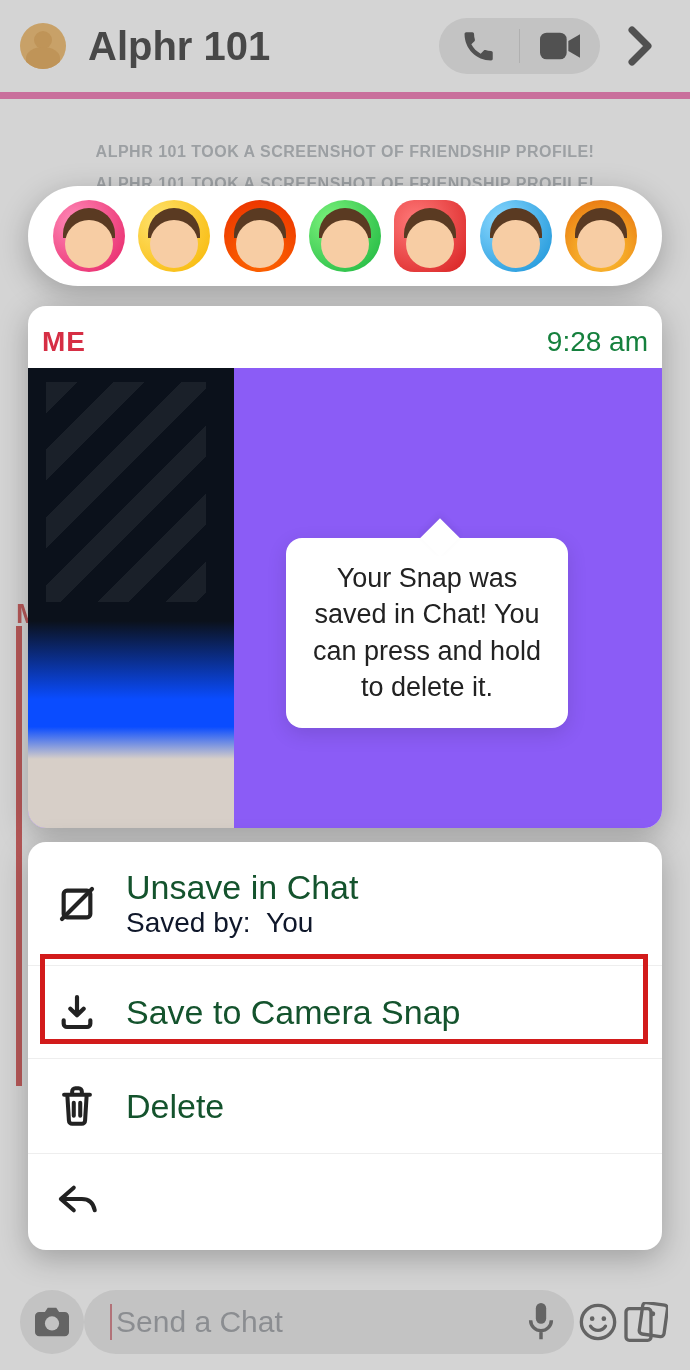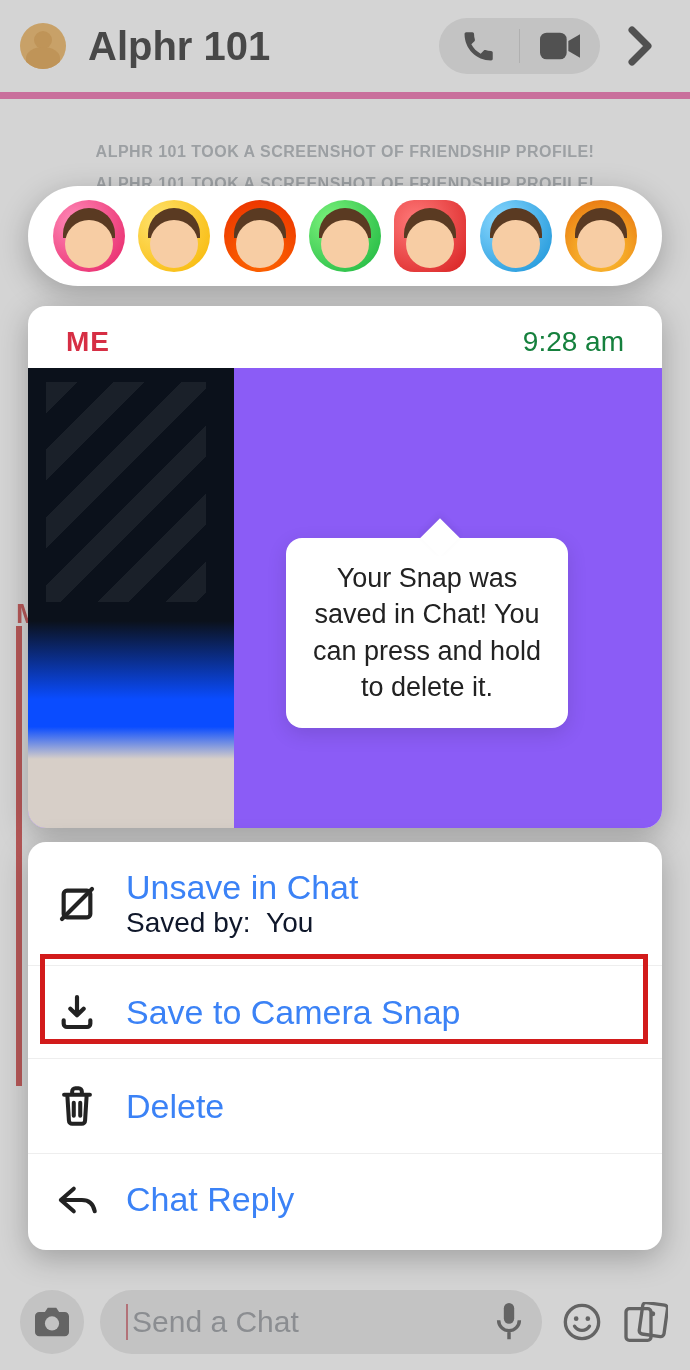--- a/index.html
+++ b/index.html
@@ -19,21 +19,21 @@
   .pill { display:flex; align-items:center; background:#e0e0e0; border-radius: 40px; height:56px;}
   .pill > div { width:80px; display:flex; align-items:center; justify-content:center; color:#111;}
   .pill .sep { border-left:1px solid rgba(0,0,0,0.15); height:60%; width:1px; }
   .chev { width:60px; display:flex; align-items:center; justify-content:center; margin-left:10px;}
 
   
   .sysblock { padding: 30px 40px 0; }
   .sysline { color:#9aa0a6; font-size:16px; font-weight:800; letter-spacing:0.5px; text-align:center; margin:14px 0;}
 
   
-  .inputbar { position:absolute; left:0; right:0; bottom:0; height:96px; display:flex; align-items:center; padding:0 20px; gap:16px;}
+  .inputbar { position:absolute; left:0; right:0; bottom:0; height:96px; display:flex; align-items:center; padding:0 20px; gap:0;}
   .cambtn { width:64px; height:64px; border-radius:50%; background:#e0e0e0; display:flex; align-items:center; justify-content:center;}
   .textpill { flex:1; height:64px; border-radius:40px; background:#e0e0e0; display:flex; align-items:center; padding:0 26px; color:#7a7f85; font-size:30px; position:relative;}
   .textpill .cursor { width:2px; height:36px; background:#c24d58; margin-right:4px;}
   .mic { position:absolute; right:20px; }
   .iconbtn { width:48px; display:flex; align-items:center; justify-content:center; color:#303030;}
 
   
   .redrail { position:absolute; left:16px; top:626px; width:6px; height:460px; background:#c81e1e;}
   .mlabel { position:absolute; left:16px; top:598px; color:#c81e1e; font-weight:800; font-size:28px;}
 
@@ -46,35 +46,35 @@
   .heart svg{ transform:translateY(3px);}
   .tears { background: radial-gradient(circle at 30% 30%, #ffe36e, #f7b500);}
   .fire { background: radial-gradient(circle at 50% 80%, #ff6a00, #e92d00);}
   .thumbsup { background: radial-gradient(circle at 30% 30%, #7cf27c, #19b43d);}
   .thumbsdn { background: radial-gradient(circle at 30% 30%, #ff7a7a, #d82020); border-radius:20px;}
   .cry { background: radial-gradient(circle at 30% 30%, #8ad8ff, #1490d6);}
   .boom { background: radial-gradient(circle at 50% 70%, #ffcf3a, #e56a0a);}
 
   
   .card { position:absolute; left:28px; right:28px; top:306px; bottom:542px; background:#fff; border-radius:18px; box-shadow:0 8px 30px rgba(0,0,0,0.25); overflow:hidden;}
-  .cardhead { display:flex; justify-content:space-between; padding:20px 38px 10px;}
+  .cardhead { display:flex; justify-content:space-between; padding:20px 14px 10px;}
   .sender { color:#d62e44; font-weight:800; font-size:28px; letter-spacing:1px;}
   .time { color:#15803d; font-size:28px;}
   .cardbody { position:relative; height:calc(100% - 62px); background:#8b5cf6;}
   .thumb { position:absolute; left:0; top:0; width:206px; height:100%; background:linear-gradient(180deg,#0b111b 0%, #0b111b 55%, #0a4cff 72%, #0a4cff 78%, #d7cfc8 85%);}
   .thumb::before{content:"";position:absolute;left:18px;top:14px;width:160px;height:220px;background:repeating-linear-gradient(135deg,#1a2029 0 22px,#0b111b 22px 48px);}
   .tooltip { position:absolute; left:258px; right:94px; top:170px; background:#fff; border-radius:16px; padding:22px 24px; font-size:27px; color:#222; text-align:center; box-shadow:0 6px 20px rgba(0,0,0,0.12); line-height:1.35;}
   .tooltip::before{content:"";position:absolute;top:-14px;left:140px;width:28px;height:28px;background:#fff;transform:rotate(45deg);box-shadow:-3px -3px 6px rgba(0,0,0,0.06);}
 
   
   .sheet { position:absolute; left:28px; right:28px; top:842px; bottom:120px; background:#fff; border-radius:18px; box-shadow:0 8px 30px rgba(0,0,0,0.25); overflow:hidden; padding:0;}
   .row { display:flex; align-items:center; padding:26px 26px; gap:26px; border-bottom:1px solid #eee;}
   .row:last-child{border-bottom:none;}
   .rowicon{ width:46px; display:flex; align-items:center; justify-content:center; color:#222;}
-  .rowtext { font-size:34px; color:#3b82f6;}
+  .rowtext { font-size:34px; color:#14532d;}
   .rowsub { font-size:28px; color:#0f172a; }
   .highlight { position:absolute; left:40px; right:42px; top:954px; height:90px; border:5px solid #d21b1b;}
 
   svg { display:block; }
 </style>
 </head>
 <body>
 
 <div class="screen">
 
@@ -224,19 +224,18 @@
           </svg>
       </div>
       <div class="rowtext">Delete</div>
     </div>
     <div class="row">
       <div class="rowicon">
         <svg width="42" height="38" viewBox="0 0 26 22">
             <path fill="none" stroke="#222" stroke-width="2.5" stroke-linecap="round" stroke-linejoin="round" d="M11 4 L3 11 L11 18 M3 11 H16 C20 11 23 13 24 18"></path>
           </svg>
       </div>
-      <div class="rowtext">Chat Reply</div>
     </div>
   </div>
 
   <div class="highlight"></div>
 
 </div>
 
 </body></html>

